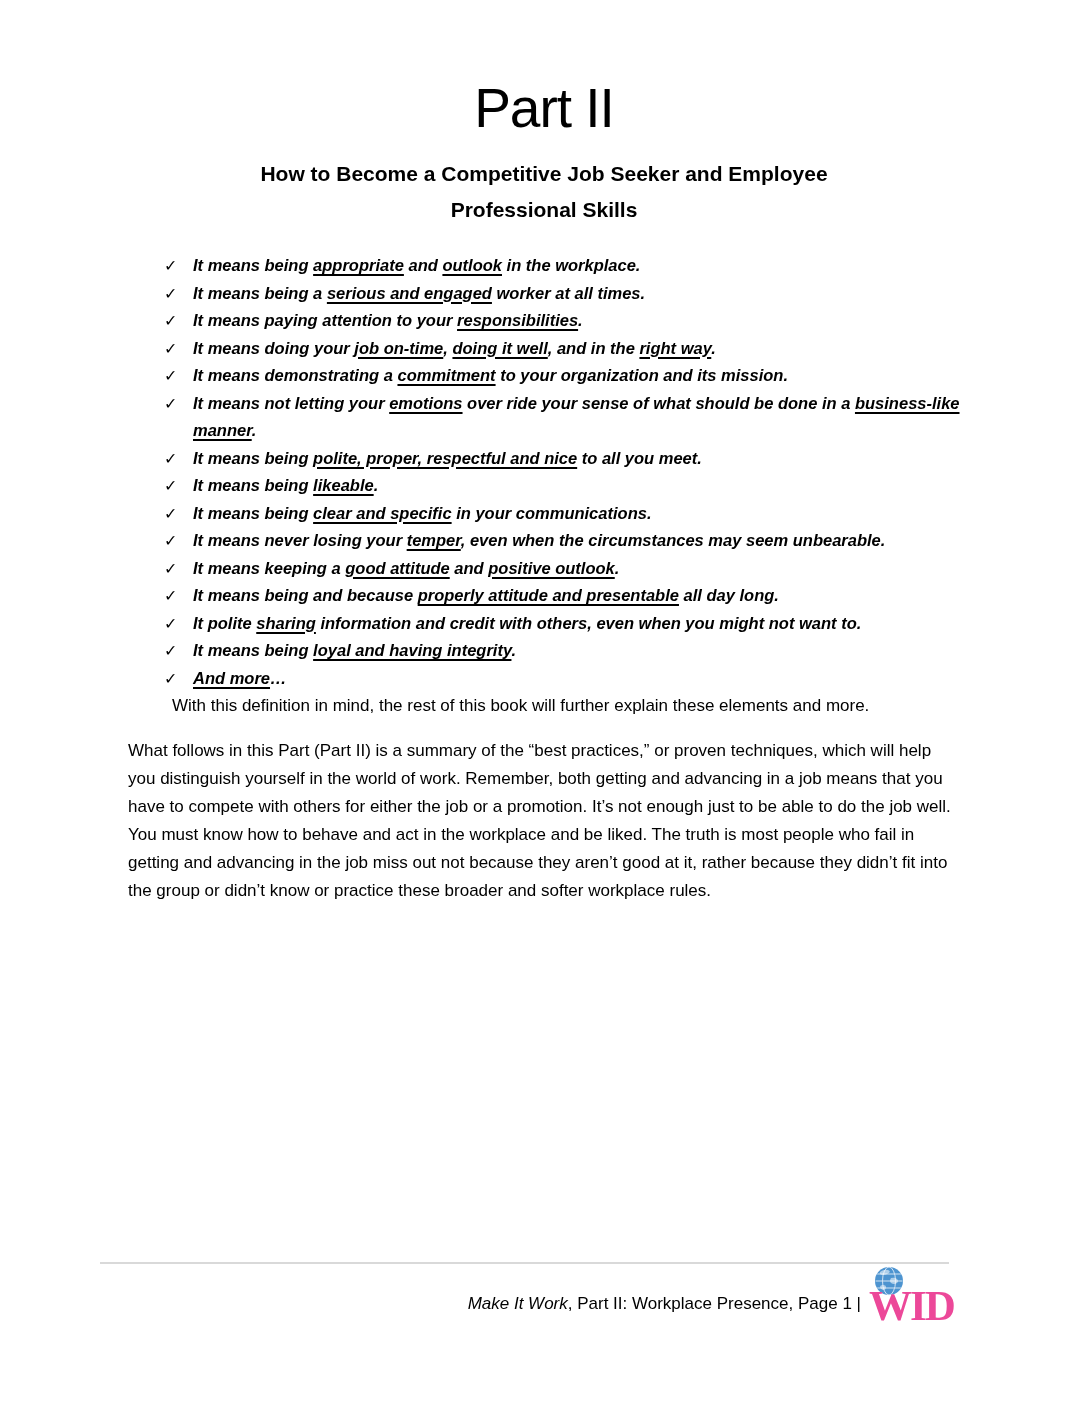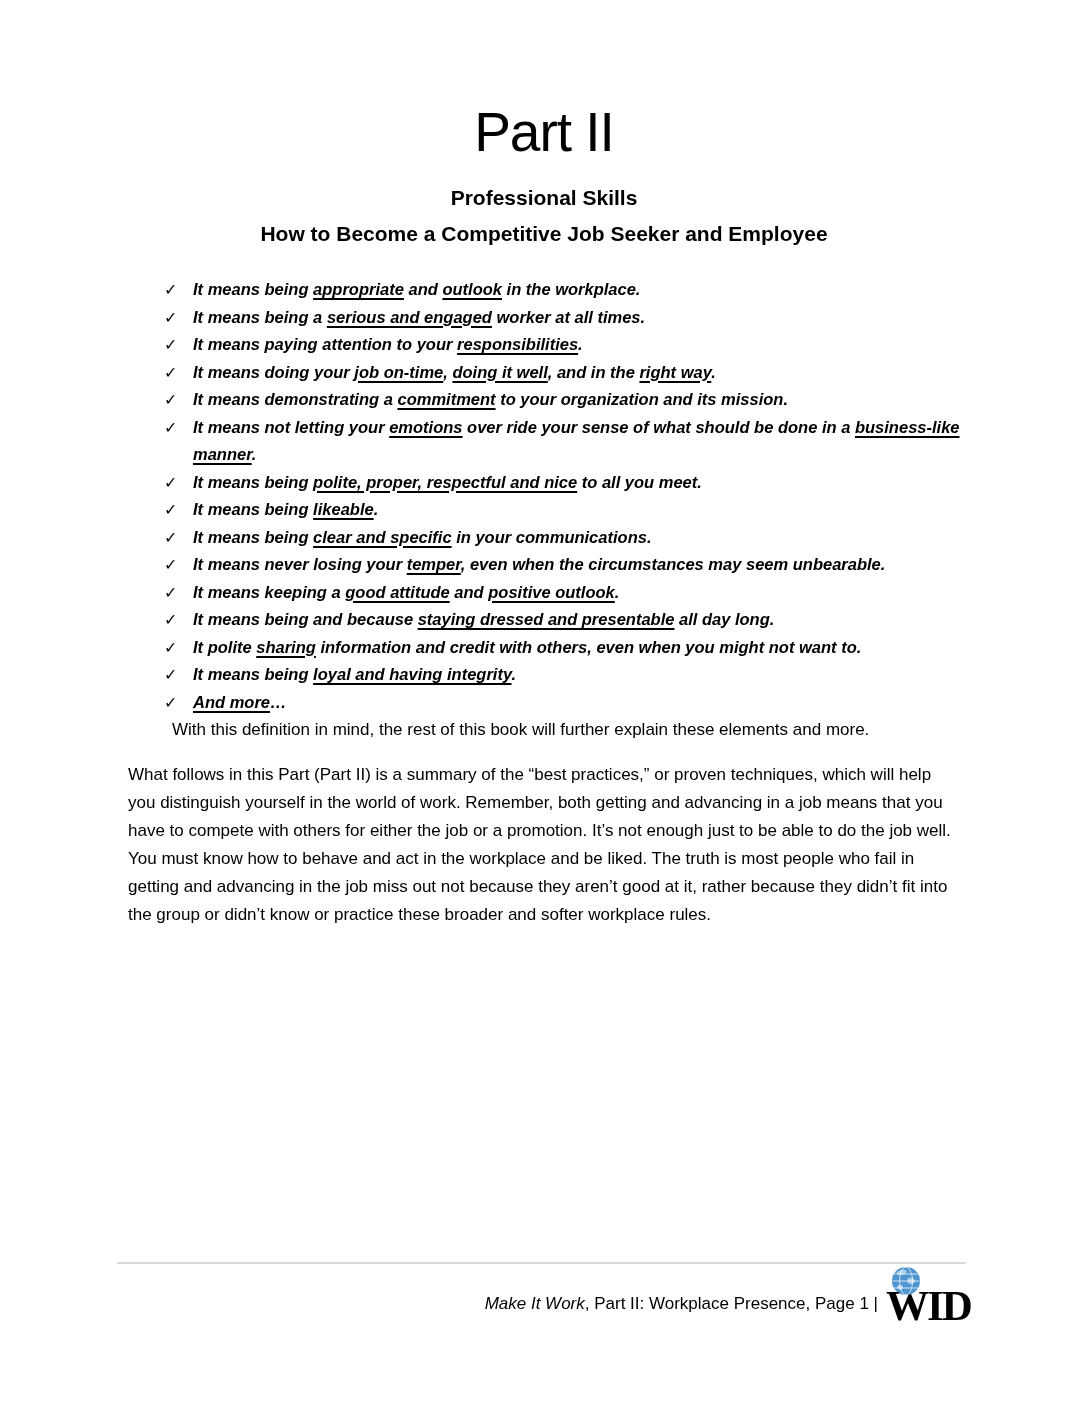--- a/index.html
+++ b/index.html
@@ -1,20 +1,20 @@
 <!DOCTYPE html>
 <html><head>
 <meta charset="utf-8">
 <style>
   html,body { margin:0; padding:0; background:#ffffff; }
   .page {
     position:relative; width:1088px; height:1408px; background:#ffffff;
     font-family:"Liberation Sans", sans-serif; color:#000000; overflow:hidden;
   }
-  .content { padding:100px 128px 0 128px; }
+  .content { padding:76px 128px 0 128px; }
   .title {
     font-size:55px; font-weight:400; line-height:64px;
     text-align:center; margin:0 0 16px 0; letter-spacing:-1px;
   }
   .subtitles {
     text-align:center; font-weight:700; font-size:21px; line-height:36px;
     margin:0 0 24px 0;
   }
   p.body { font-size:17px; line-height:28px; margin:0 0 17px 0; }
   p.body.no-gap { margin-bottom:17px;margin-left:44px; }
@@ -27,44 +27,44 @@
   .checkmark {
     flex:0 0 29px; font-style:normal; font-weight:400; font-size:16px;
     line-height:27.5px;
   }
   .item-text { flex:1; }
   .item-text .u {
     text-decoration:underline;
     text-decoration-thickness:1.5px;
     text-underline-offset:3px;
   }
-  .footer { position:absolute; top:1262px; left:117px; width:849px; }
+  .footer { position:absolute; top:1262px; left:100px; width:849px; }
   .footer-rule { border-top:2px solid #d9d9d9; height:0; margin:0 0 2px 0; }
   .footer-row { display:flex; justify-content:flex-end; align-items:flex-end; gap:8px; }
   .footer-text { font-size:17px; line-height:20px; padding-bottom:14px; white-space:nowrap; }
   .footer-text .it { font-style:italic; }
   .logo { position:relative; width:80px; height:62px; flex:0 0 auto; }
   .logo-letters {
     position:absolute; bottom:2px; left:0;
     font-family:"Liberation Serif", serif; font-weight:700;
-    font-size:43px; line-height:40px; letter-spacing:-2px; color:#000000;
+    font-size:43px; line-height:40px; letter-spacing:-2px; color:#ec4899;
   }
   .logo-globe { position:absolute; top:0; left:5px; width:30px; height:30px; }
 </style>
 </head>
 <body>
 
 <div class="page">
   <div class="content">
 
     <h1 class="title">Part II</h1>
 
     <div class="subtitles">
+      <div>How to Become a Competitive Job Seeker and Employee</div>
       <div>Professional Skills</div>
-      <div>How to Become a Competitive Job Seeker and Employee</div>
     </div>
 
 
     <div class="checklist">
         <div class="check-item">
           <span class="checkmark">✓</span>
           <span class="item-text"><span>It means being </span><span class="u">appropriate</span><span> and </span><span class="u">outlook</span><span> in the workplace.</span></span>
         </div>
         <div class="check-item">
           <span class="checkmark">✓</span>
@@ -101,21 +101,21 @@
         <div class="check-item">
           <span class="checkmark">✓</span>
           <span class="item-text"><span>It means never losing your </span><span class="u">temper</span><span>, even when the circumstances may seem unbearable.</span></span>
         </div>
         <div class="check-item">
           <span class="checkmark">✓</span>
           <span class="item-text"><span>It means keeping a </span><span class="u">good attitude</span><span> and </span><span class="u">positive outlook</span><span>.</span></span>
         </div>
         <div class="check-item">
           <span class="checkmark">✓</span>
-          <span class="item-text"><span>It means being and because </span><span class="u">staying dressed and presentable</span><span> all day long.</span></span>
+          <span class="item-text"><span>It means being and because </span><span class="u">properly attitude and presentable</span><span> all day long.</span></span>
         </div>
         <div class="check-item">
           <span class="checkmark">✓</span>
           <span class="item-text"><span>It polite </span><span class="u">sharing</span><span> information and credit with others, even when you might not want to.</span></span>
         </div>
         <div class="check-item">
           <span class="checkmark">✓</span>
           <span class="item-text"><span>It means being </span><span class="u">loyal and having integrity</span><span>.</span></span>
         </div>
         <div class="check-item">

